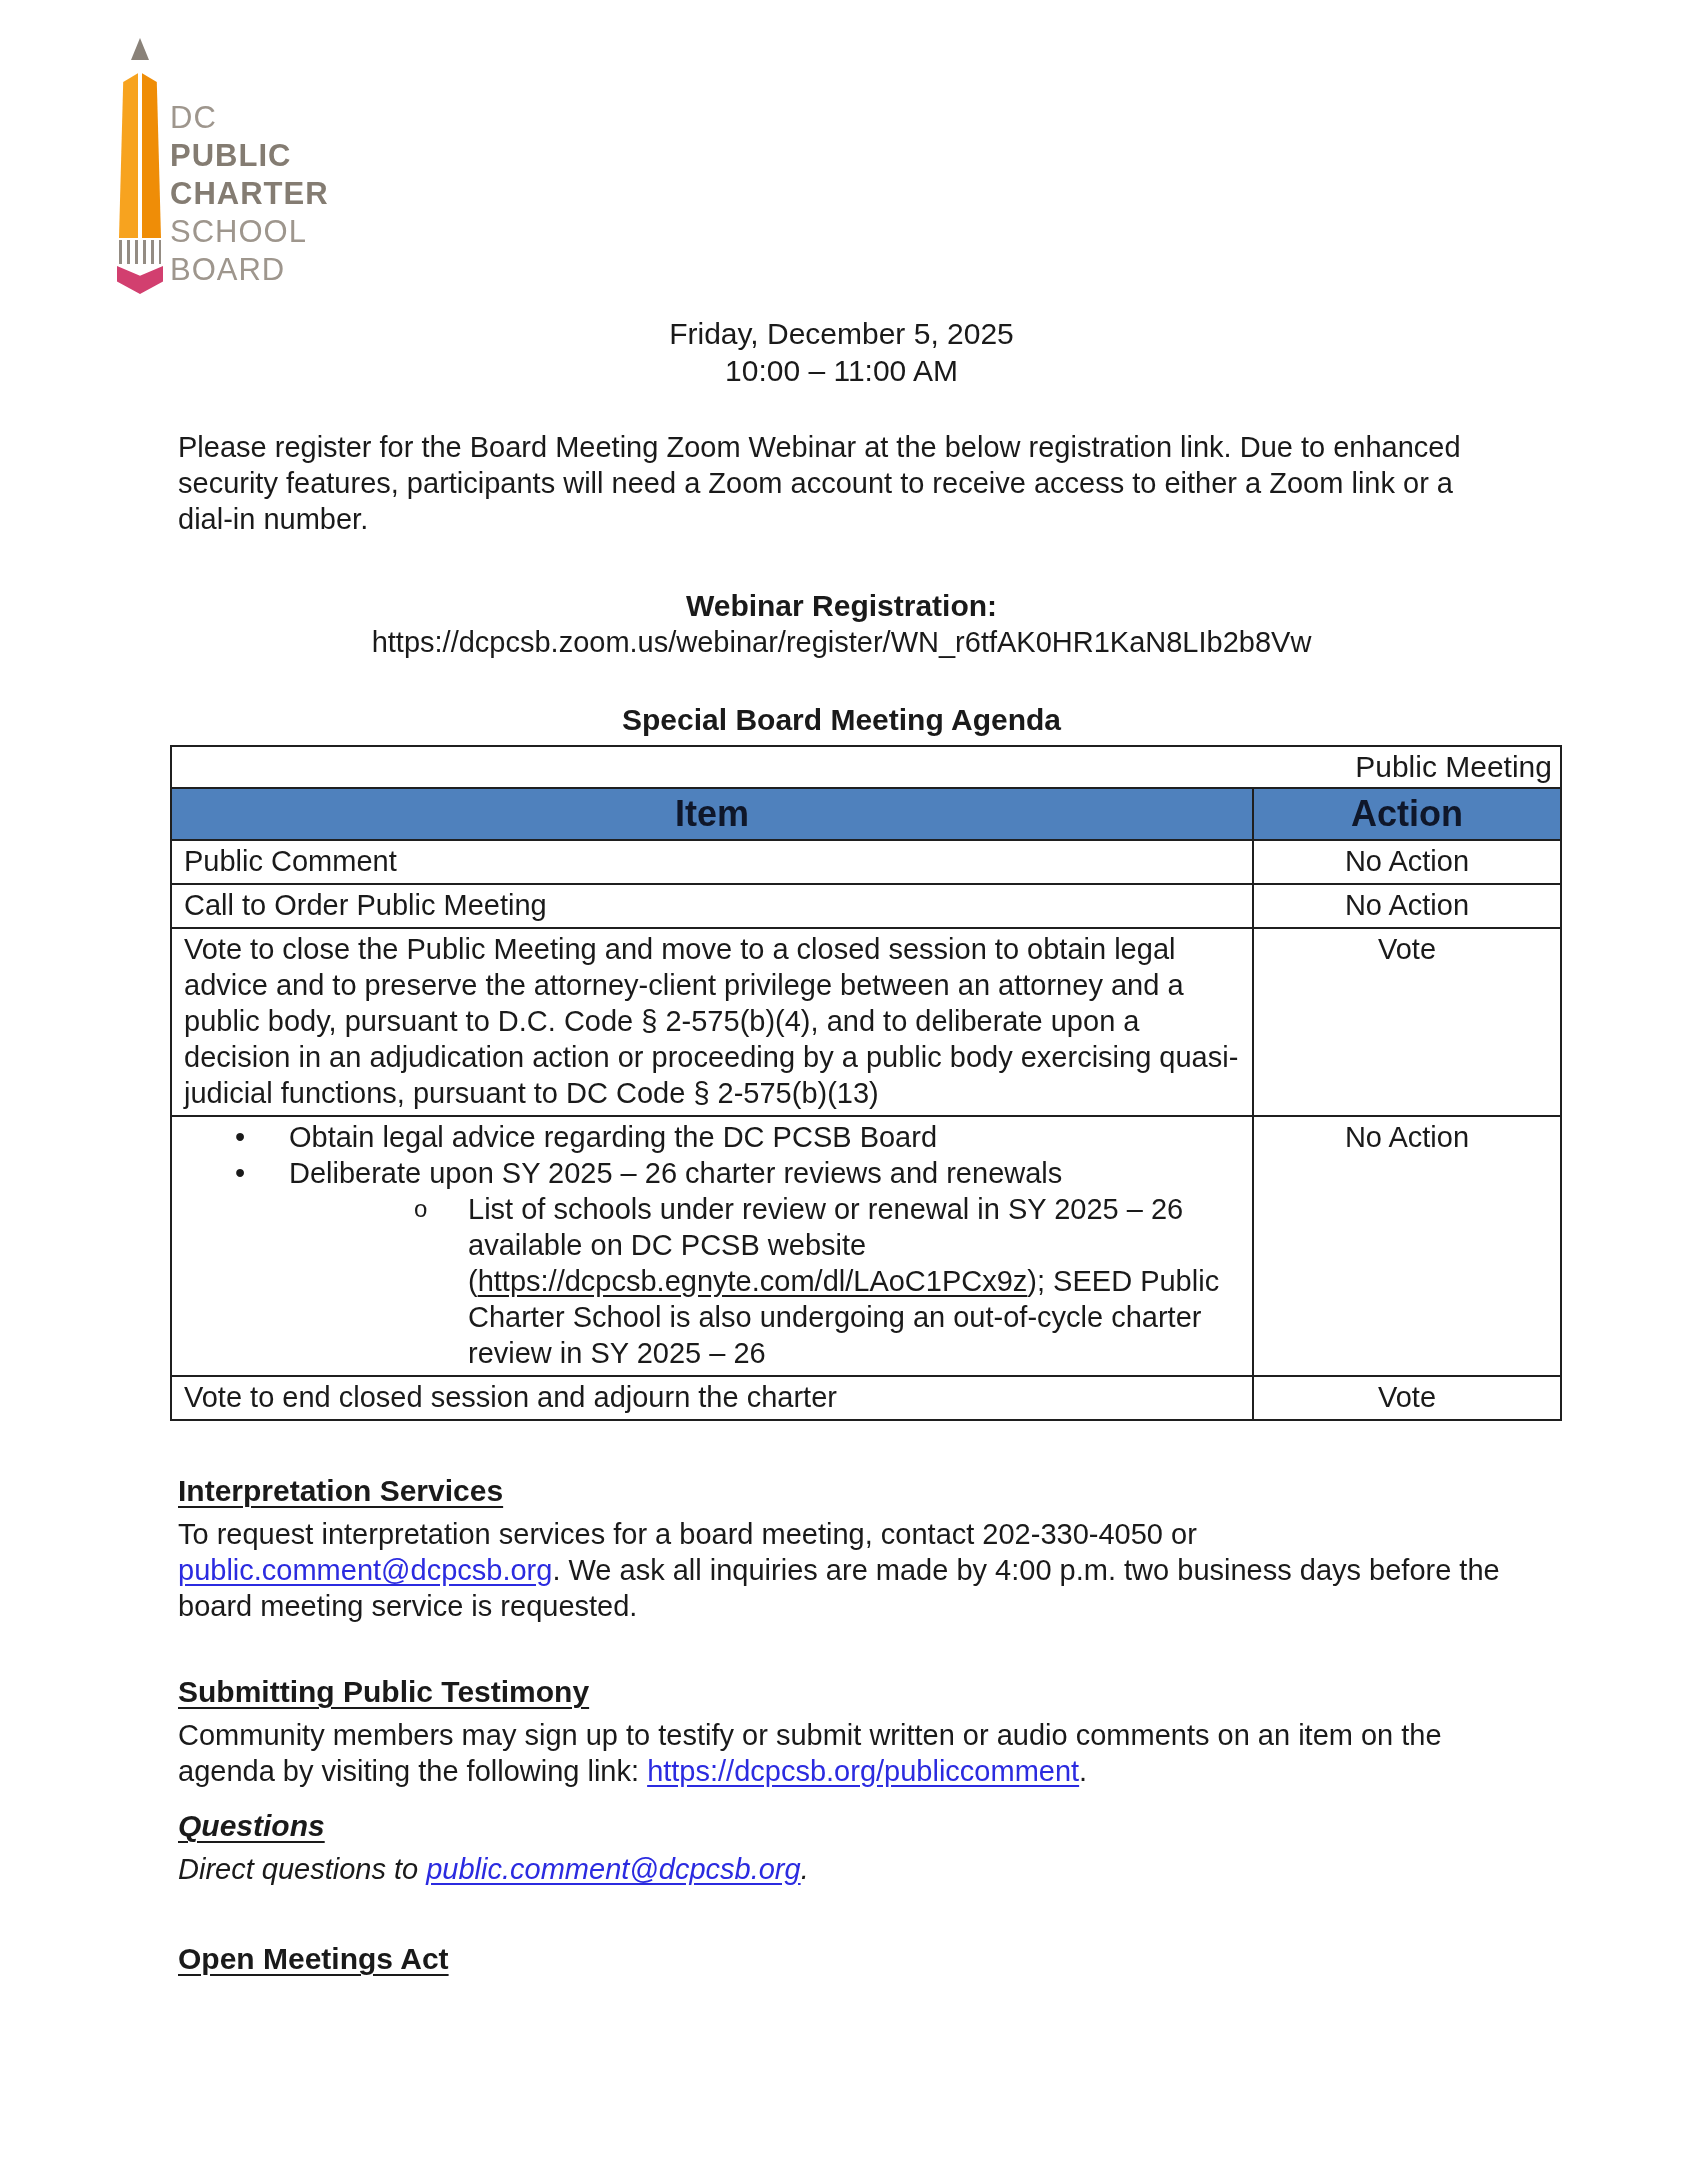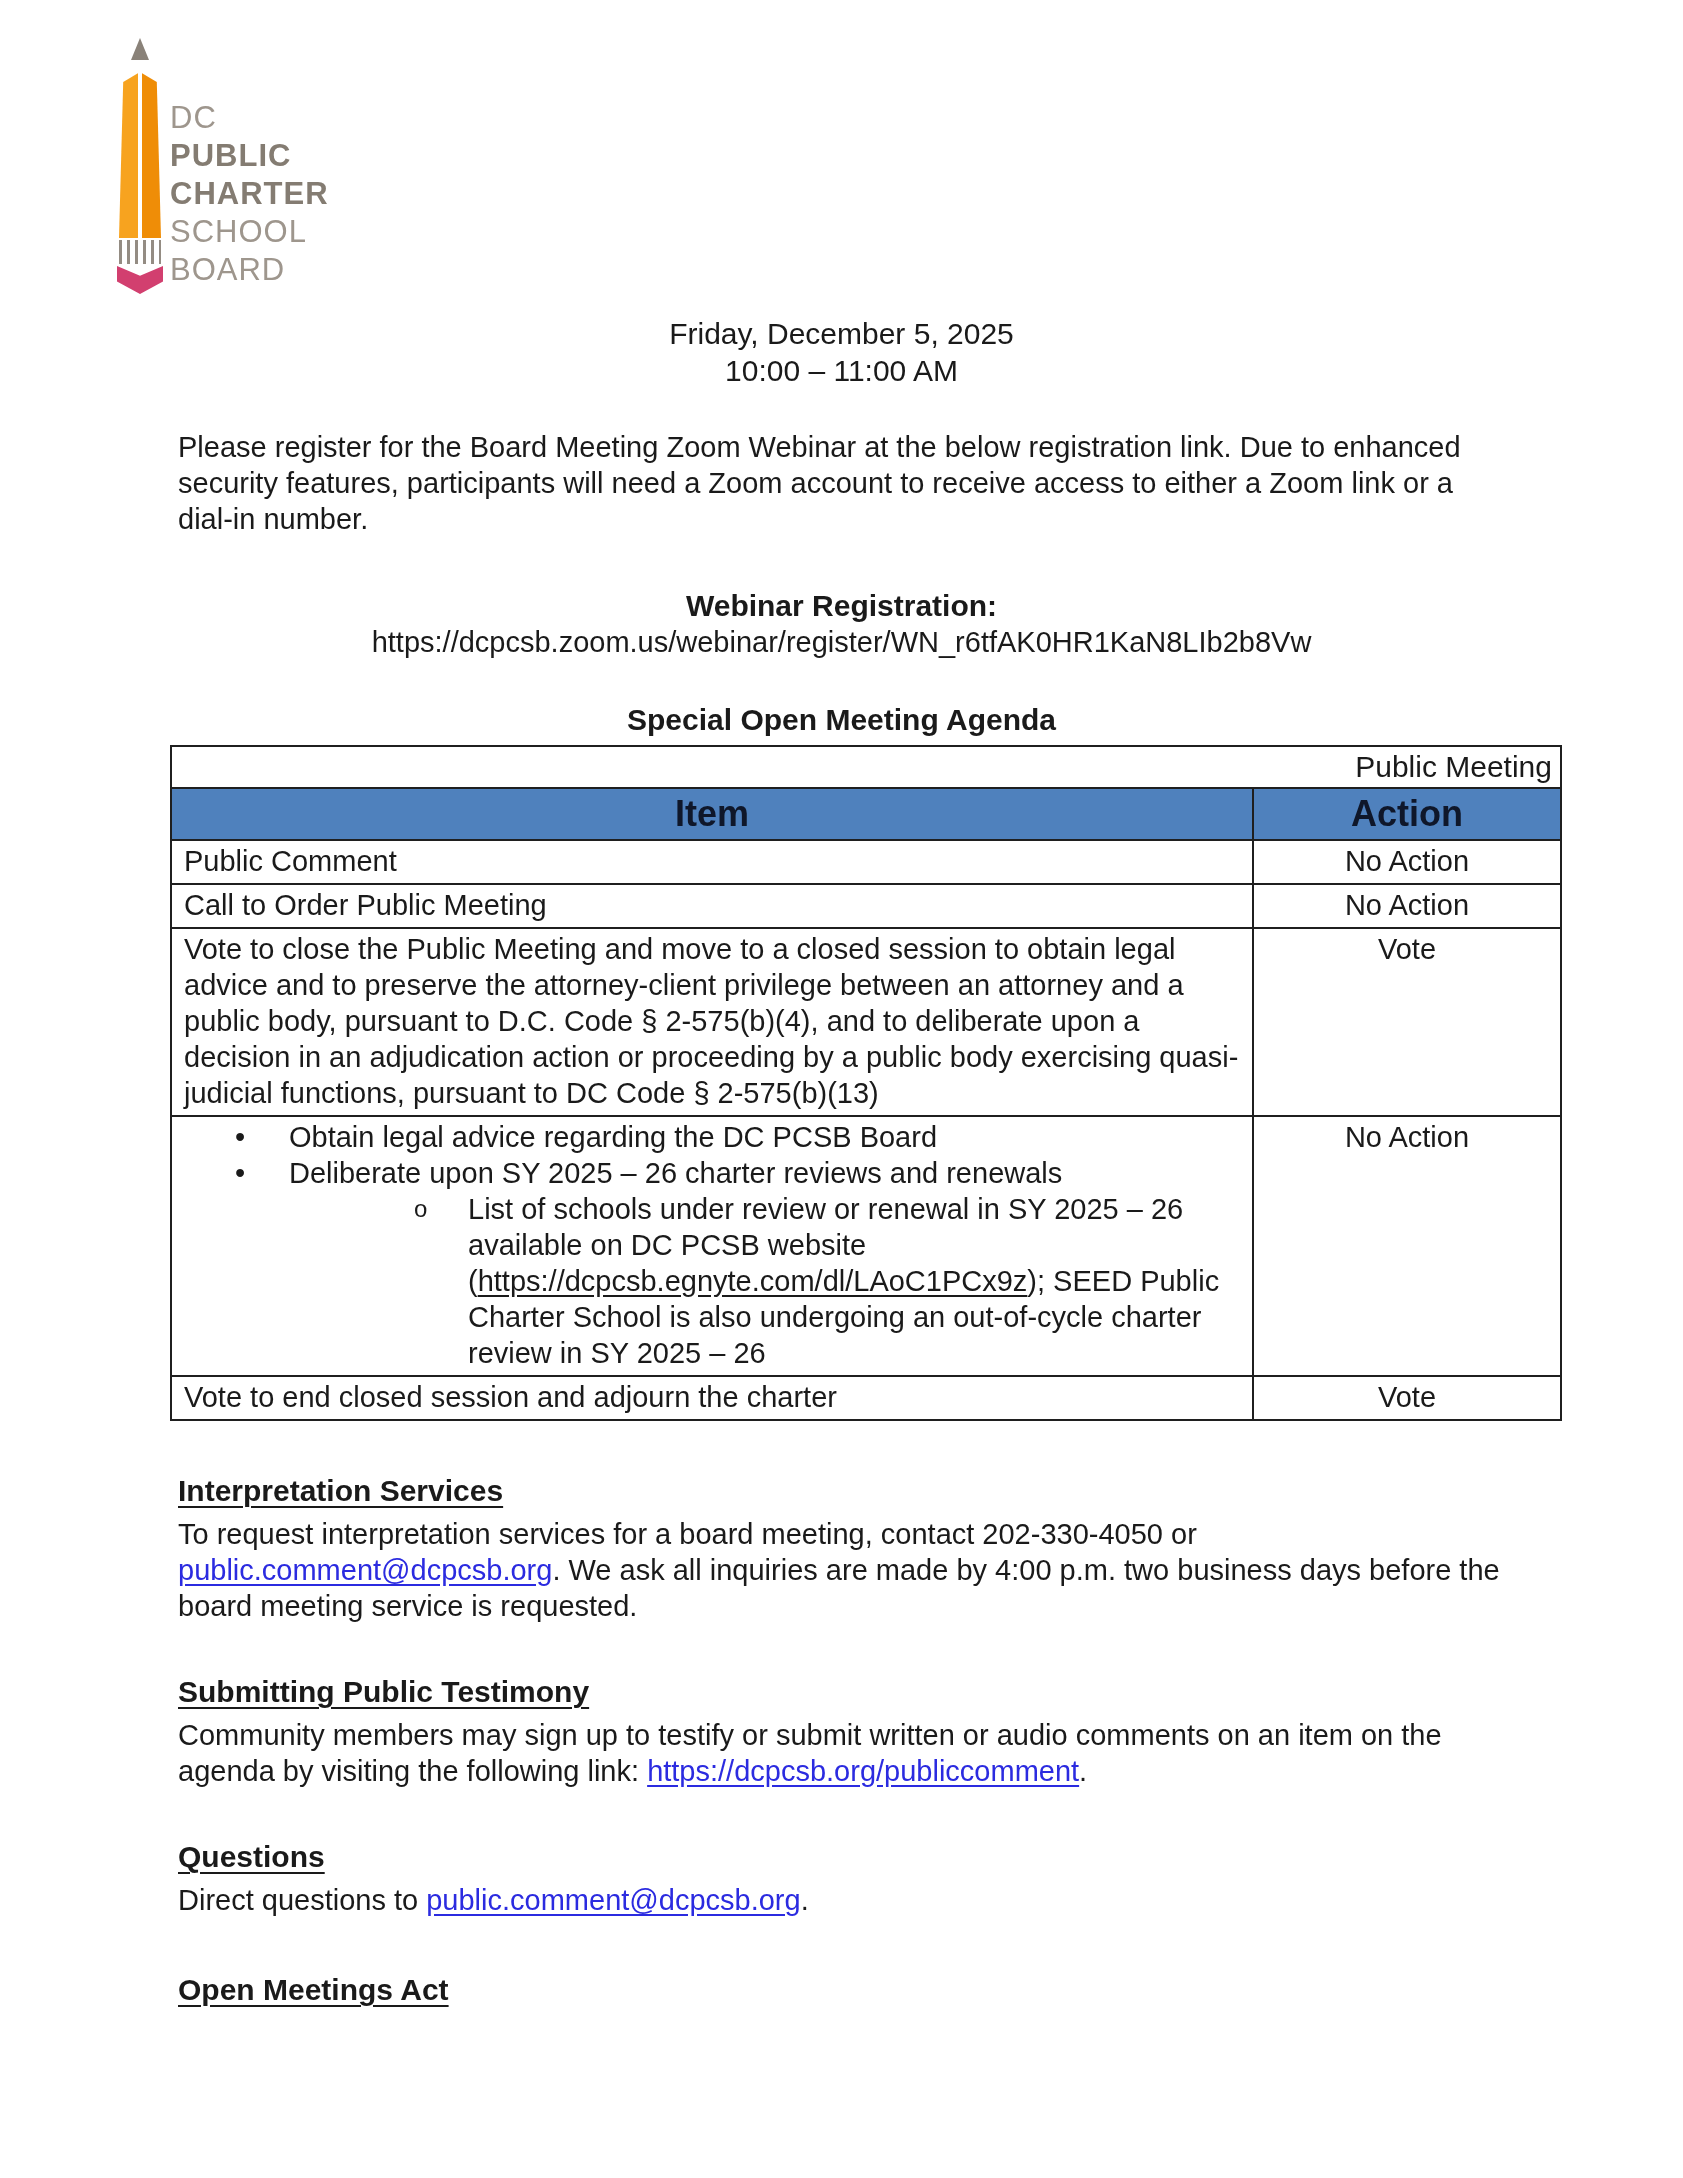--- a/index.html
+++ b/index.html
@@ -82,21 +82,21 @@
   a.dark-link { color: #1a1a1a; text-decoration: underline; text-underline-offset: 4px; }
 
   
   .sections { margin: 0 168px 0 178px; }
   .section-heading {
     font-weight: 700; font-size: 30px;
     text-decoration: underline; text-decoration-thickness: 2px; text-underline-offset: 5px;
   }
   .s-interpretation { margin-top: 53px; }
   .s-testimony { margin-top: 51px; }
-  .s-questions { margin-top: 51px; }
+  .s-questions { margin-top: 20px; font-style: italic; }
   .s-openmeetings { margin-top: 55px; }
   .section-body { margin-top: 8px; line-height: 36px; }
 </style>
 </head>
 <body>
 
 <div class="logo">
   <div class="pencil">
     <div class="pencil-tip"></div>
     <div class="pencil-body"></div>
@@ -117,21 +117,21 @@
   <div>10:00 – 11:00 AM</div>
 </div>
 
 <p class="intro">Please register for the Board Meeting Zoom Webinar at the below registration link. Due to enhanced security features, participants will need a Zoom account to receive access to either a Zoom link or a dial-in number.</p>
 
 <div class="webinar-block">
   <div class="webinar-label">Webinar Registration:</div>
   <div>https://dcpcsb.zoom.us/webinar/register/WN_r6tfAK0HR1KaN8LIb2b8Vw</div>
 </div>
 
-<div class="agenda-title">Special Open Meeting Agenda</div>
+<div class="agenda-title">Special Board Meeting Agenda</div>
 
 <table class="agenda">
   <colgroup>
       <col class="c-item">
       <col class="c-action">
     </colgroup>
   <tbody>
       <tr class="row-subtitle">
     <td colspan="2">Public Meeting</td>
   </tr>

